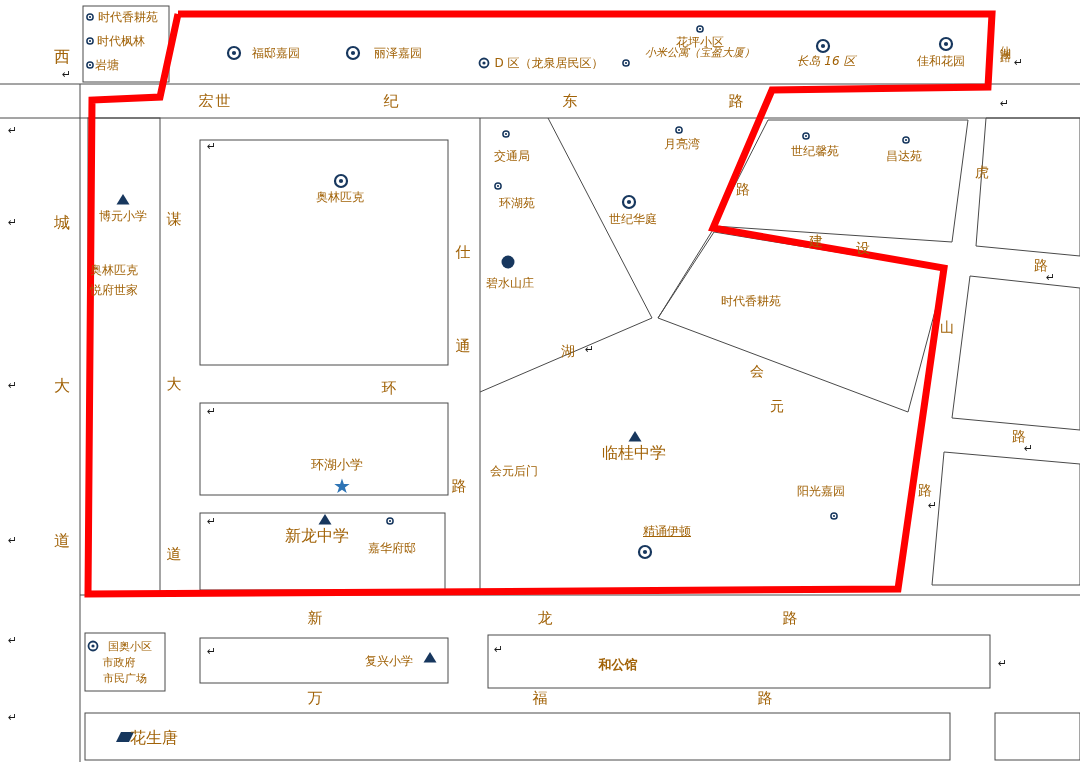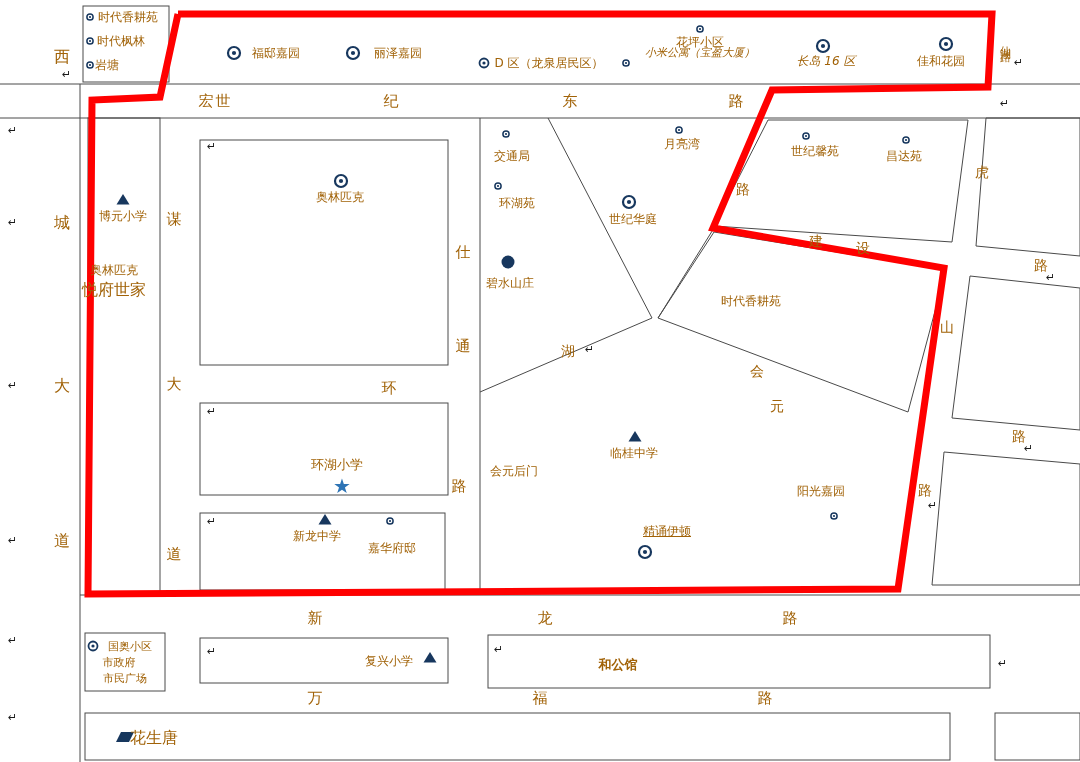--- a/index.html
+++ b/index.html
@@ -175,21 +175,21 @@
       <div class="lbl" style="left: 570px; top: 101px; font-size: 15px;">东</div>
       <div class="lbl" style="left: 736px; top: 101px; font-size: 15px;">路</div>
       <div class="lbl" style="left: 62px; top: 223px; font-size: 16px;">城</div>
       <div class="lbl" style="left: 62px; top: 386px; font-size: 16px;">大</div>
       <div class="lbl" style="left: 62px; top: 541px; font-size: 16px;">道</div>
       <div class="lbl" style="left: 174px; top: 219px; font-size: 15px;">谋</div>
       <div class="lbl" style="left: 174px; top: 384px; font-size: 15px;">大</div>
       <div class="lbl" style="left: 174px; top: 554px; font-size: 15px;">道</div>
       <div class="lbl" style="left: 123px; top: 216px; font-size: 12px;">博元小学</div>
       <div class="lbl" style="left: 114px; top: 270px; font-size: 12px;">奥林匹克</div>
-      <div class="lbl" style="left: 114px; top: 290px; font-size: 16px;">悦府世家</div>
+      <div class="lbl" style="left: 114px; top: 290px; font-size: 12px;">悦府世家</div>
       <div class="lbl" style="left: 340px; top: 197px; font-size: 12px;">奥林匹克</div>
       <div class="lbl" style="left: 512px; top: 156px; font-size: 12px;">交通局</div>
       <div class="lbl" style="left: 509px; top: 203px; font-size: 12px; margin-left: 8px;">环湖苑</div>
       <div class="lbl" style="left: 682px; top: 144px; font-size: 12px;">月亮湾</div>
       <div class="lbl" style="left: 633px; top: 219px; font-size: 12px;">世纪华庭</div>
       <div class="lbl" style="left: 510px; top: 283px; font-size: 12px;">碧水山庄</div>
       <div class="lbl" style="left: 815px; top: 151px; font-size: 12px;">世纪馨苑</div>
       <div class="lbl" style="left: 904px; top: 156px; font-size: 12px;">昌达苑</div>
       <div class="lbl" style="left: 743px; top: 189px; font-size: 14px;">路</div>
       <div class="lbl" style="left: 816px; top: 241px; font-size: 14px;">建</div>
@@ -202,24 +202,24 @@
       <div class="lbl" style="left: 463px; top: 346px; font-size: 15px;">通</div>
       <div class="lbl" style="left: 389px; top: 388px; font-size: 15px;">环</div>
       <div class="lbl" style="left: 459px; top: 486px; font-size: 15px;">路</div>
       <div class="lbl" style="left: 982px; top: 172px; font-size: 14px;">虎</div>
       <div class="lbl" style="left: 947px; top: 327px; font-size: 14px;">山</div>
       <div class="lbl" style="left: 925px; top: 490px; font-size: 14px;">路</div>
       <div class="lbl" style="left: 1041px; top: 265px; font-size: 14px;">路</div>
       <div class="lbl" style="left: 1019px; top: 436px; font-size: 14px;">路</div>
       <div class="lbl" style="left: 514px; top: 471px; font-size: 12px;">会元后门</div>
       <div class="lbl" style="left: 337px; top: 464px; font-size: 13px;">环湖小学</div>
-      <div class="lbl" style="left: 634px; top: 453px; font-size: 12px;">临桂中学</div>
+      <div class="lbl" style="left: 634px; top: 453px; font-size: 16px;">临桂中学</div>
       <div class="lbl" style="left: 821px; top: 491px; font-size: 12px;">阳光嘉园</div>
       <div class="lbl" style="left: 667px; top: 531px; font-size: 12px; text-decoration: underline;">精诵伊顿</div>
-      <div class="lbl" style="left: 317px; top: 536px; font-size: 12px; text-align: center;">新龙中学</div>
+      <div class="lbl" style="left: 317px; top: 536px; font-size: 16px; text-align: center;">新龙中学</div>
       <div class="lbl" style="left: 392px; top: 548px; font-size: 12px;">嘉华府邸</div>
       <div class="lbl" style="left: 315px; top: 618px; font-size: 15px;">新</div>
       <div class="lbl" style="left: 545px; top: 618px; font-size: 15px;">龙</div>
       <div class="lbl" style="left: 790px; top: 618px; font-size: 15px;">路</div>
       <div class="lbl" style="left: 130px; top: 646px; font-size: 11px;">国奥小区</div>
       <div class="lbl" style="left: 119px; top: 662px; font-size: 11px;">市政府</div>
       <div class="lbl" style="left: 125px; top: 678px; font-size: 11px; text-align: center;">市民广场</div>
       <div class="lbl" style="left: 389px; top: 661px; font-size: 12px;">复兴小学</div>
       <div class="lbl bold" style="left: 618px; top: 664px; font-size: 13px;">和公馆</div>
       <div class="lbl" style="left: 315px; top: 698px; font-size: 15px;">万</div>

